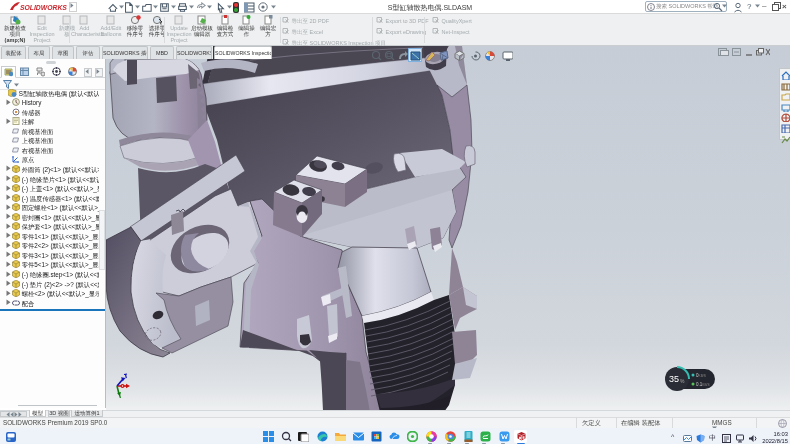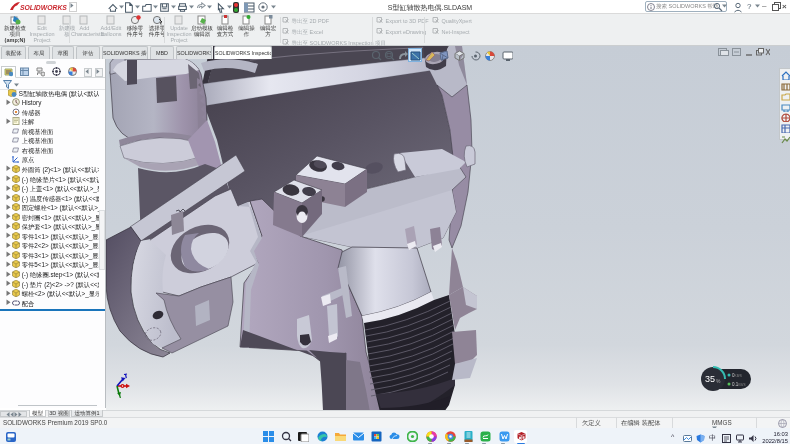--- a/index.html
+++ b/index.html
@@ -529,21 +529,21 @@
       <circle cx="11.5" cy="14" r="2" fill="#cc1111"></circle>
       <circle cx="11.5" cy="14" r="0.7" fill="#fff"></circle>
 <line x1="6" y1="14" x2="12" y2="7" stroke="#1111bb" stroke-width="1.6"></line>
       <path d="M10 5.2 l4.5 0.8 l-2.8 3.6 Z" fill="#1111bb"></path>
       <path d="M13 2.5 l3 -0.5 m-1.5 0.2 l0.8 4" stroke="#1111bb" stroke-width="1.2" fill="none"></path>
 <line x1="6" y1="14" x2="8" y2="22" stroke="#0a7a0a" stroke-width="1.6"></line>
       <path d="M6.2 21 l3.8 -1 l-1.2 4.4 Z" fill="#0a7a0a"></path>
       <line x1="8.6" y1="23" x2="9.4" y2="26" stroke="#0a7a0a" stroke-width="1.2"></line>
 </svg>
   </div>
-<div class="abs" style="left:699px;top:366px">
+<div class="abs" style="left:663px;top:366px">
     <svg width="52" height="26">
 <rect x="8" y="3" width="44" height="20" rx="10" fill="#23262e"></rect>
 <circle cx="14" cy="13" r="12" fill="#2a2d36"></circle>
 <path d="M14 1 A12 12 0 0 1 26 13" fill="none" stroke="#35bdb2" stroke-width="2"></path>
 <text x="6" y="16" font-size="9" fill="#fff">35</text>
       <text x="17" y="17" font-size="5" fill="#aaa">%</text>
 <circle cx="30" cy="9" r="1.5" fill="#35bdb2"></circle>
       <text x="33" y="11" font-size="4.5" fill="#ccc">0<tspan font-size="3.2" fill="#888">KB/S</tspan></text>
 <circle cx="30" cy="18" r="1.5" fill="#57c25a"></circle>
       <text x="33" y="20" font-size="4.5" fill="#ccc">0.1<tspan font-size="3.2" fill="#888">KB/S</tspan></text>

